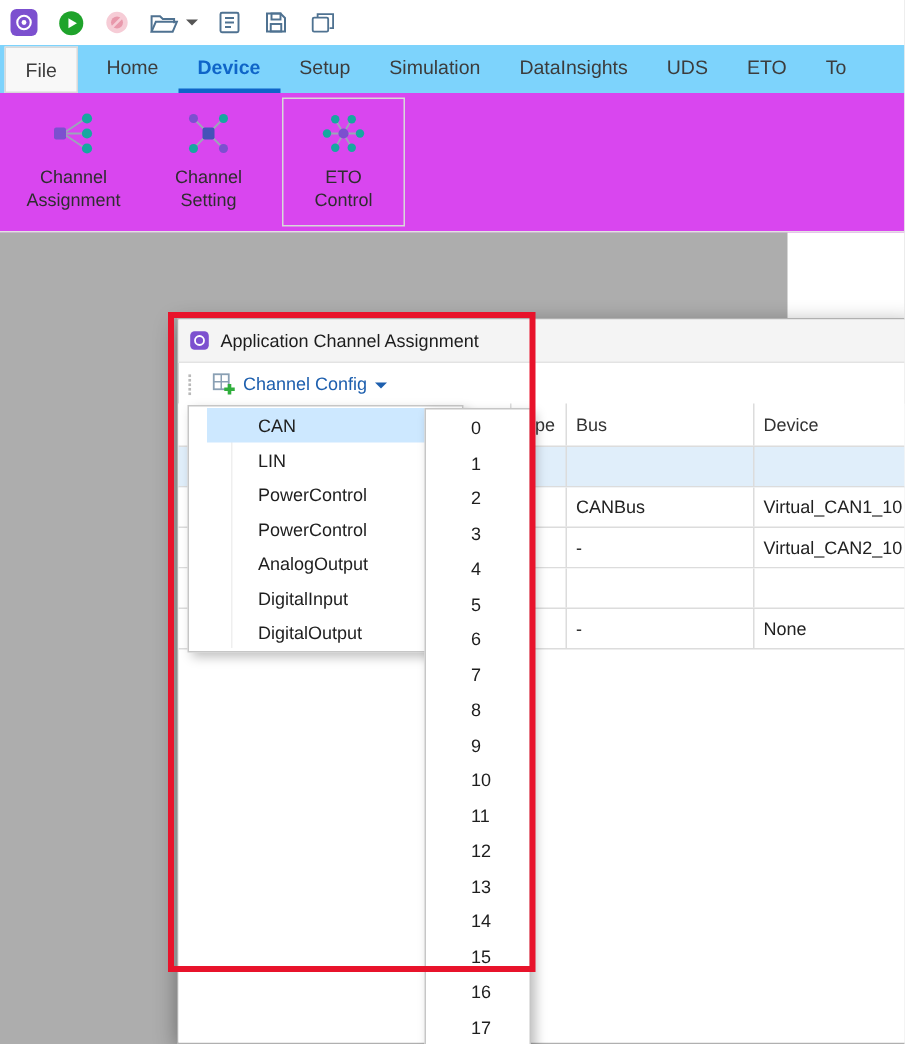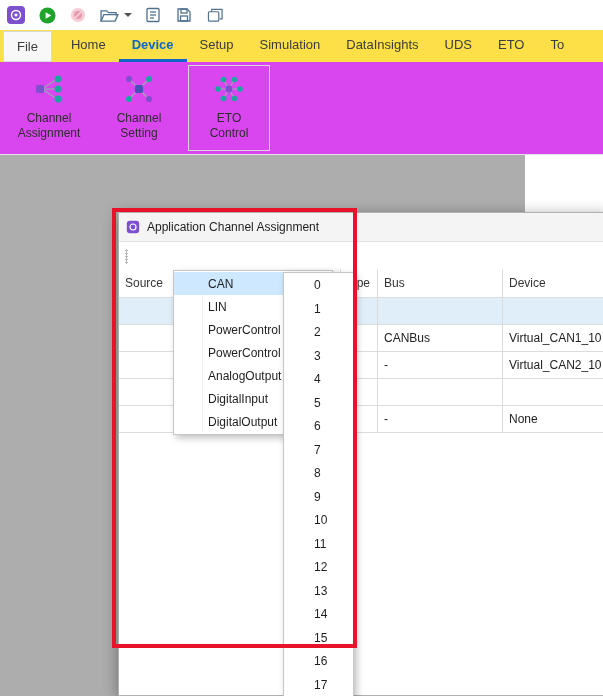--- a/index.html
+++ b/index.html
@@ -7,21 +7,21 @@
     font-family:"Liberation Sans",sans-serif;-webkit-font-smoothing:antialiased;}
 
   
   .titlebar{position:absolute;left:0;top:0;width:100%;height:30px;background:#fff;
     display:flex;align-items:center;padding-left:6px;box-sizing:border-box;gap:11px;}
   .tb-ic{display:flex;align-items:center;justify-content:center;width:20px;height:20px;flex:0 0 auto;}
   .caret-down{width:0;height:0;border-left:4px solid transparent;border-right:4px solid transparent;
     border-top:4px solid #555;margin-left:-6px;}
 
   
-  .menubar{position:absolute;left:0;top:30px;width:100%;height:32px;background:#fde047;
+  .menubar{position:absolute;left:0;top:30px;width:100%;height:32px;background:#7dd3fc;
     display:flex;align-items:stretch;font-size:13px;color:#3c3c3c;}
   .tab{display:flex;align-items:center;padding:0 13px;border-bottom:3px solid transparent;box-sizing:border-box;cursor:default;}
   .tab.file{background:#f8f8f8;border:1px solid #d9d9d9;border-bottom:1px solid #d9d9d9;margin:1px 6px 0 3px;}
   .tab.active{color:#0f65c8;font-weight:700;border-bottom:3px solid #0f65c8;}
 
   
   .ribbon{position:absolute;left:0;top:62px;width:100%;height:93px;background:#d946ef;
     border-bottom:1px solid #e2e2e2;display:flex;align-items:flex-start;padding-left:8px;box-sizing:border-box;gap:8px;}
   .rbtn{width:82px;height:86px;margin-top:3px;display:flex;flex-direction:column;align-items:center;
     padding-top:7px;box-sizing:border-box;border:1px solid transparent;}
@@ -49,21 +49,21 @@
   .tbl{position:absolute;left:0;right:0;top:56px;bottom:0;font-size:12px;color:#222;background:#fff;}
   .trow{display:flex;border-bottom:1px solid #dcdcdc;background:#fff;height:26px;}
   .trow.h{height:28px;color:#333;}
   .cell{box-sizing:border-box;border-right:1px solid #dcdcdc;padding:0 6px;display:flex;
     align-items:center;overflow:hidden;white-space:nowrap;}
   .c1{width:222px;}.c2{width:37px;padding:0 3px;}.c3{width:125px;}.c4{flex:1;border-right:none;}
   .trow.group1{background:#e0eefa;}
 
   
   .menu{position:absolute;left:125px;top:115px;width:158px;background:#fff;border:1px solid #c6c6c6;
-    box-shadow:3px 3px 7px rgba(0,0,0,.25);z-index:10;padding:1px 0;margin-left:48px;}
+    box-shadow:3px 3px 7px rgba(0,0,0,.25);z-index:10;padding:1px 12px;}
   .menu::before{content:"";position:absolute;left:28px;top:2px;bottom:2px;width:1px;background:#efefef;}
   .mi{position:relative;height:23px;display:flex;align-items:center;padding-left:34px;
     font-size:12px;color:#1e1e1e;cursor:default;}
   .mi.selected{background:#cde8ff;}
   .mi-arrow{position:absolute;right:7px;top:50%;margin-top:-4px;width:0;height:0;
     border-left:4px solid #4a4a4a;border-top:4px solid transparent;border-bottom:4px solid transparent;}
 
   
   .submenu{position:absolute;left:283px;top:117px;width:71px;background:#fff;border:1px solid #c6c6c6;
     box-shadow:3px 3px 7px rgba(0,0,0,.25);z-index:11;box-sizing:border-box;padding:1px 0;}
@@ -200,20 +200,35 @@
         <span style="display:flex;">
           <svg viewBox="0 0 14 14" width="14" height="14">
               <rect x="0.8" y="0.8" width="12.4" height="12.4" rx="3" fill="#7c50cf"></rect>
               <circle cx="7" cy="7" r="3" fill="none" stroke="#fff" stroke-width="1.2"></circle>
             </svg>
         </span>
         <span>Application Channel Assignment</span>
       </div>
       <div class="dlg-toolbar">
         <span class="grip"></span>
+        <div class="cc-btn">
+          <span style="display:flex;">
+            <svg viewBox="0 0 16 16" width="16" height="16">
+              <rect x="1.5" y="1.5" width="10" height="10" fill="none" stroke="#8aa0b4" stroke-width="1.2"></rect>
+              <line x1="1.5" y1="6.5" x2="11.5" y2="6.5" stroke="#8aa0b4" stroke-width="1"></line>
+              <line x1="6.5" y1="1.5" x2="6.5" y2="11.5" stroke="#8aa0b4" stroke-width="1"></line>
+              <g stroke="#2fae3c" stroke-width="2.4">
+                  <line x1="12" y1="8" x2="12" y2="15"></line>
+                  <line x1="8.5" y1="11.5" x2="15.5" y2="11.5"></line>
+                </g>
+            </svg>
+          </span>
+          <span class="cc-label">Channel Config</span>
+          <span class="cc-caret"></span>
+        </div>
       </div>
 
       <div class="tbl">
         <div class="trow h">
           <div class="cell c1">Source</div>
           <div class="cell c2">Type</div>
           <div class="cell c3">Bus</div>
           <div class="cell c4">Device</div>
         </div>
         <div class="trow group1">

